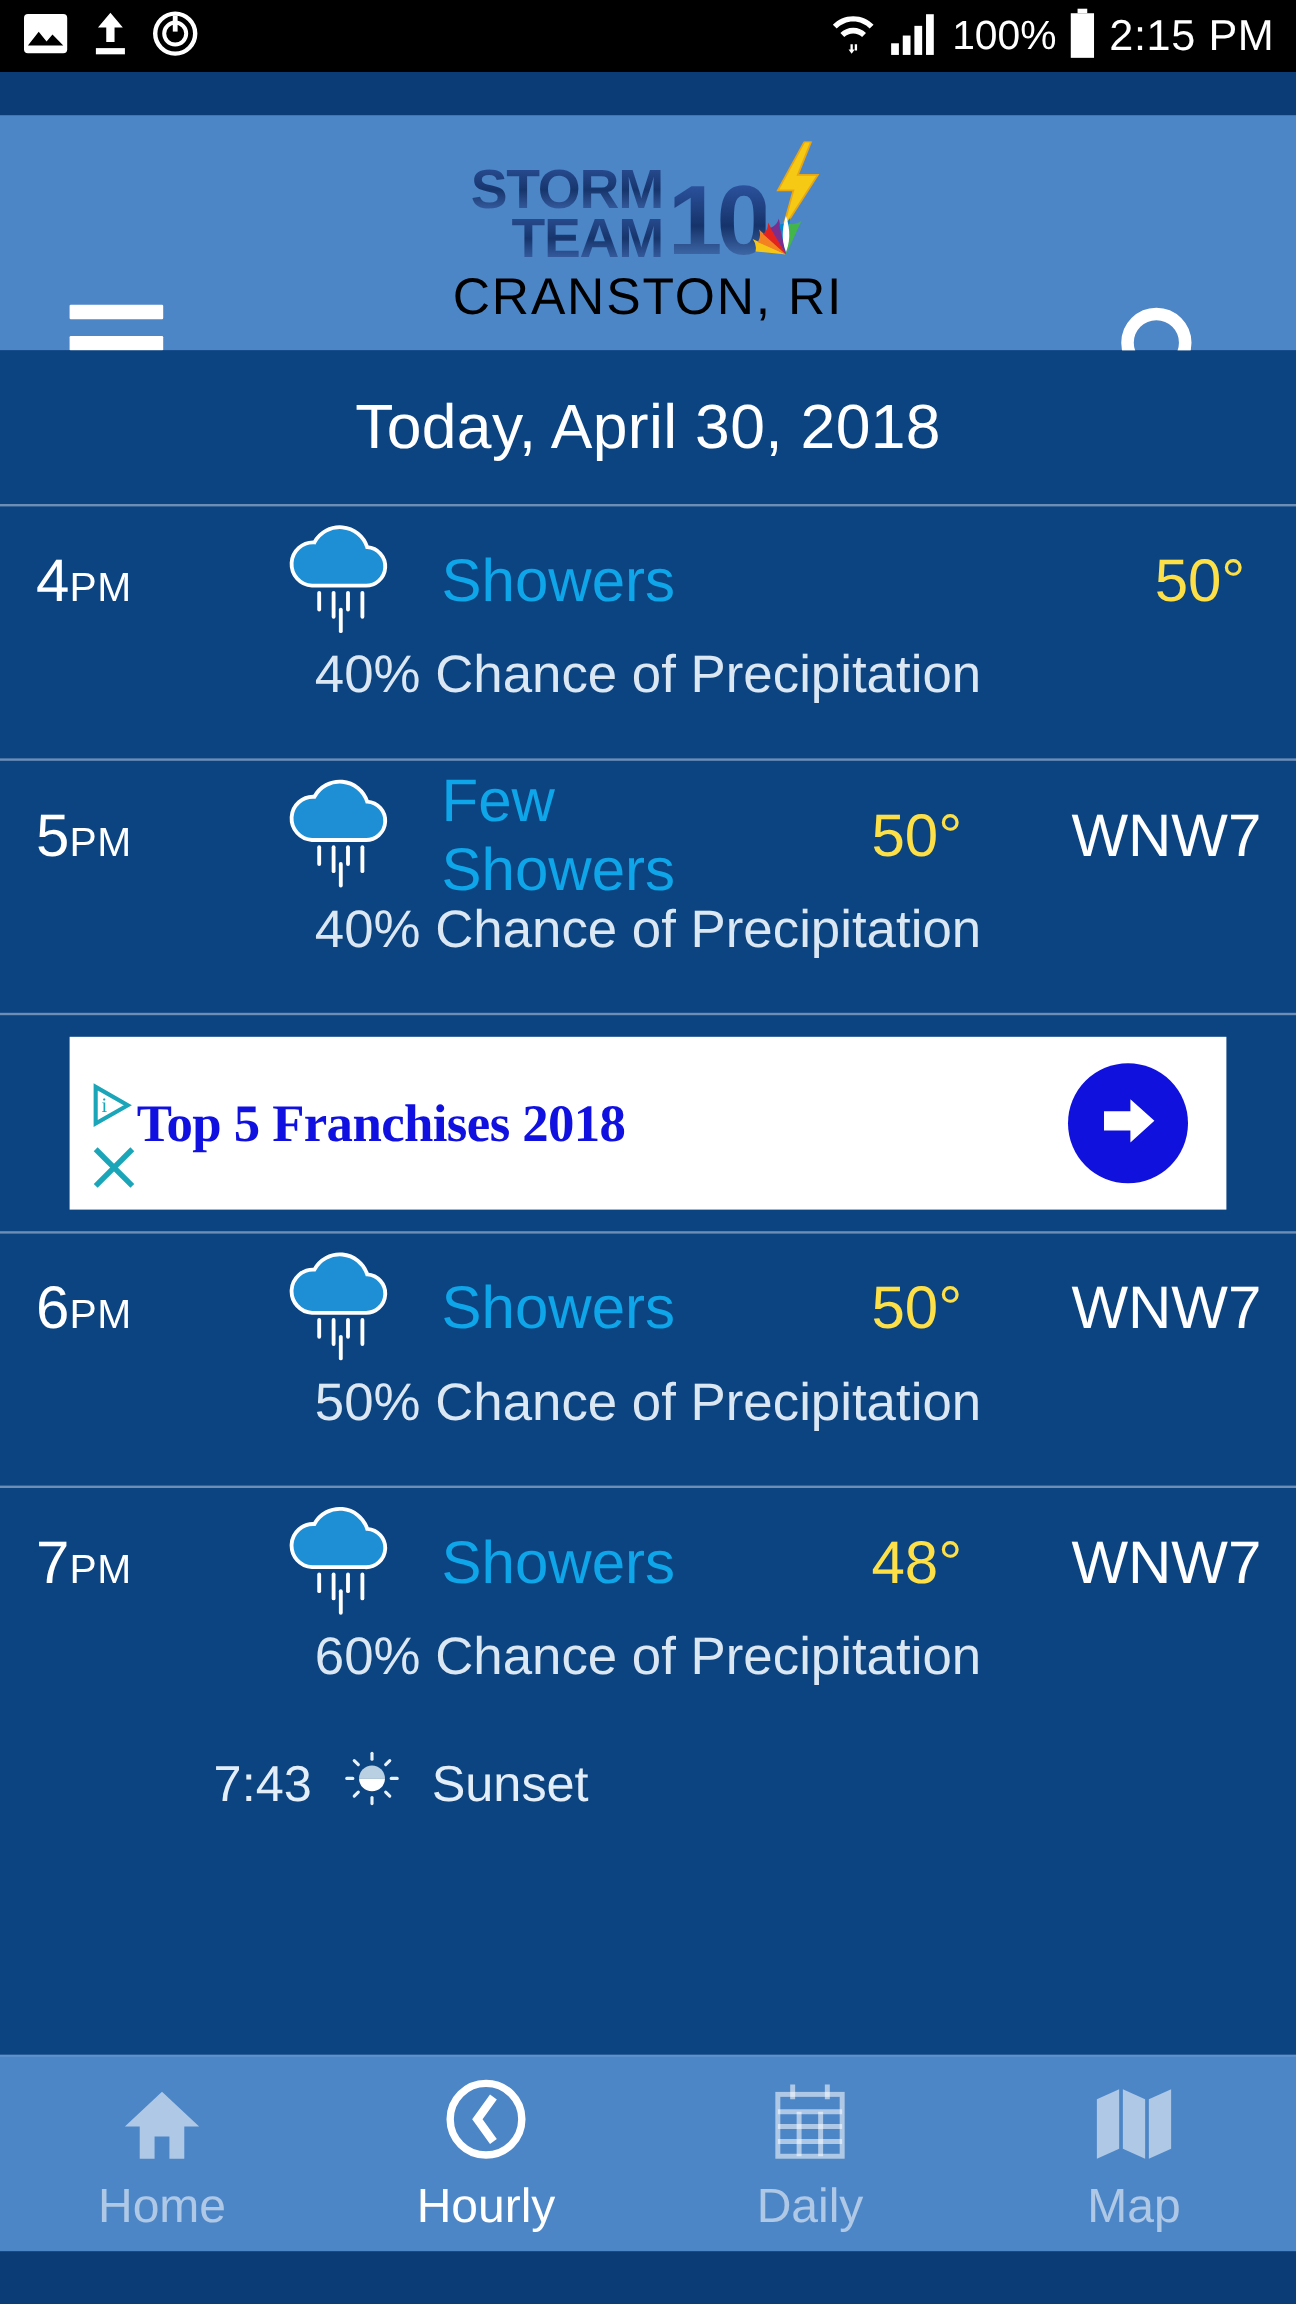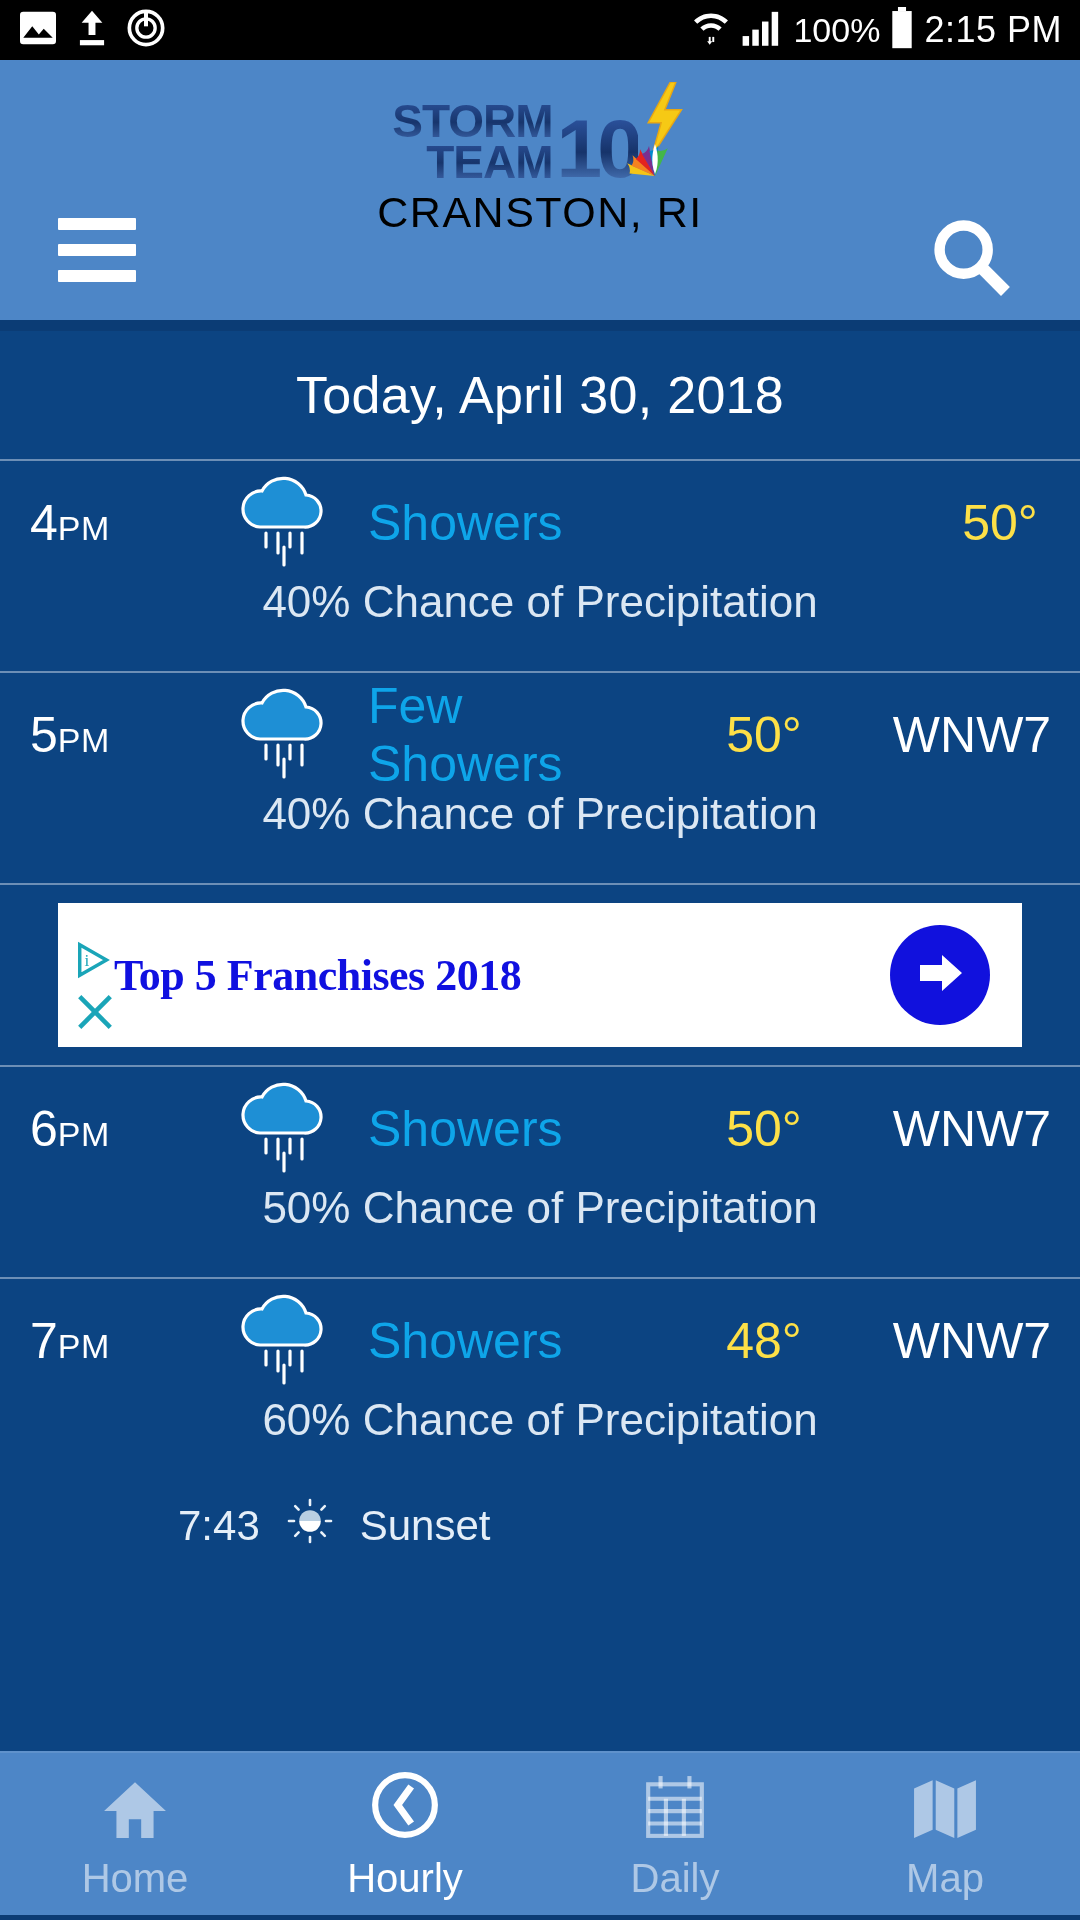--- a/index.html
+++ b/index.html
@@ -15,23 +15,23 @@
     height:60px; background:#000; color:#fff;
     display:flex; align-items:center; padding:0 18px;
   }
   .sb-left { display:flex; align-items:center; gap:18px; }
   .sb-right { margin-left:auto; display:flex; align-items:center; gap:10px; }
   .sb-time { font-size:36px; letter-spacing:0.5px; }
   .sb-batt-txt { font-size:34px; }
 
   
   .header {
-    height:260px; background:#4d86c7;
+    height:196px; background:#4d86c7;
     position:relative;
-    display:flex; align-items:flex-start; justify-content:center;
+    display:flex; align-items:flex-start; justify-content:center;margin-top:36px;
   }
   .hamburger {
     position:absolute; left:58px; top:158px;
     width:78px; display:flex; flex-direction:column; gap:14px;
   }
   .hamburger span { display:block; height:12px; background:#fff; border-radius:1px; }
   .search-btn {
     position:absolute; right:62px; top:152px;
     width:92px; height:92px;
   }
@@ -67,21 +67,20 @@
   
   .main {
     height:1420px; position:relative;
     background:
       radial-gradient(700px 420px at 78% 10%, rgba(120,175,225,0.30), rgba(120,175,225,0) 70%),
       radial-gradient(520px 360px at 12% 62%, rgba(110,170,220,0.28), rgba(110,170,220,0) 70%),
       radial-gradient(600px 380px at 62% 84%, rgba(95,155,210,0.22), rgba(95,155,210,0) 70%),
       linear-gradient(180deg,#0d4b8f 0%,#0a3b77 28%,#0e4988 56%,#0b4party 57%,#0d4c8e 78%,#0e4f93 100%);
     background-color:#0c4482;
     overflow:hidden;
-    margin-top:11px;
   }
   .date-head {
     height:128px; display:flex; align-items:center; justify-content:center;
     color:#fff; font-size:52px; letter-spacing:0.3px;
   }
   .divider { height:2px; background:rgba(190,205,225,0.55); }
 
   .hour-block { padding:0; }
   .hour-top {
     display:flex; align-items:center; height:124px; padding:0 0 0 30px;gap:20px;

